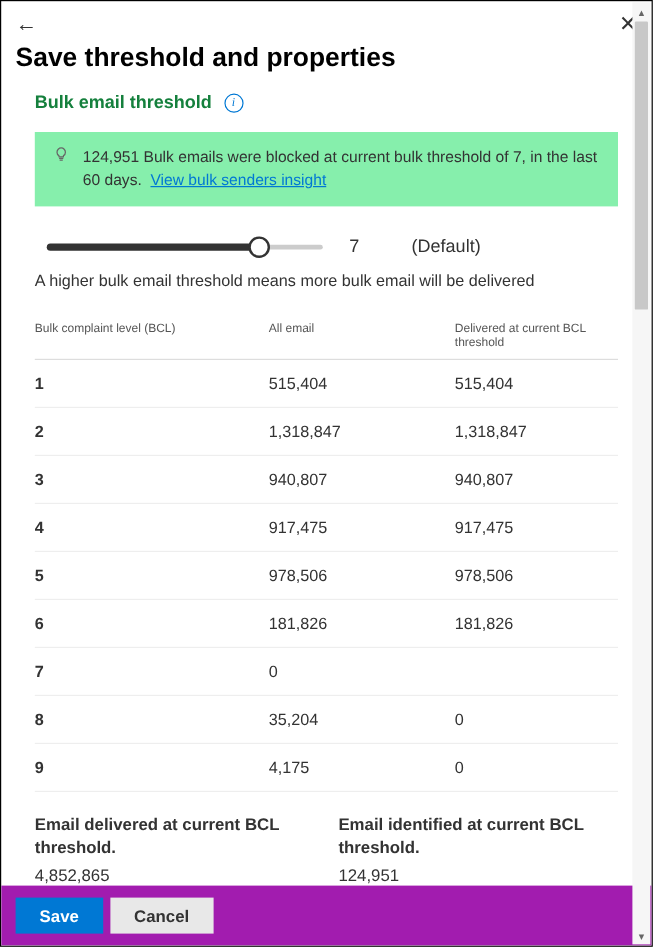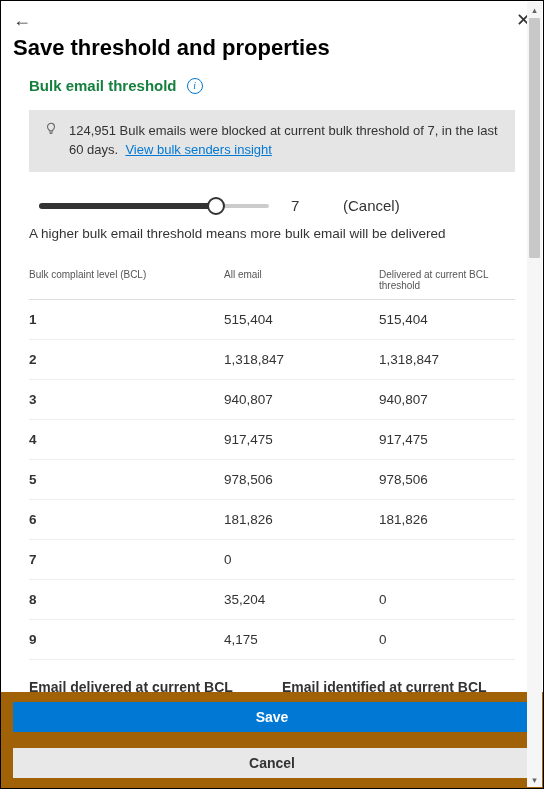--- a/index.html
+++ b/index.html
@@ -61,21 +61,21 @@
       display: flex;
       align-items: center;
       justify-content: center;
       font-size: 10px;
       font-style: italic;
       color: #0078d4;
       font-family: serif;
       cursor: pointer;
     }
     .info-box {
-      background: #e5e5e5;
+      background: #86efac;
       padding: 12px 14px;
       display: flex;
       gap: 10px;
       font-size: 13px;
       color: #333;
       line-height: 1.45;
       margin-bottom: 24px;
     }
     .lightbulb-icon {
       flex-shrink: 0;
@@ -191,23 +191,22 @@
       font-size: 14px;
       color: #333;
     }
     .footer {
       position: absolute;
       bottom: 0;
       left: 0;
       right: 0;
       padding: 10px 12px;
       display: flex;
-      gap: 16px;
-      background: #a16207;
-      flex-direction: column;
+      gap: 6px;
+      background: #a21caf;
     }
     .btn {
       padding: 7px 20px;
       font-size: 14px;
       font-weight: 600;
       border: none;
       cursor: pointer;
       font-family: inherit;
     }
     .btn-primary {
@@ -279,21 +278,21 @@
     </div>
   </div>
 
   <div class="slider-row">
     <div class="slider-container">
       <div class="slider-track"></div>
       <div class="slider-fill"></div>
       <div class="slider-thumb"></div>
     </div>
     <span class="slider-value">7</span>
-    <span class="slider-default">(Cancel)</span>
+    <span class="slider-default">(Default)</span>
   </div>
 
   <div class="hint-text">A higher bulk email threshold means more bulk email will be delivered</div>
 
   <div class="table">
     <div class="table-header">
       <div class="col1">Bulk complaint level (BCL)</div>
       <div class="col2">All email</div>
       <div class="col3">Delivered at current BCL threshold</div>
     </div>

